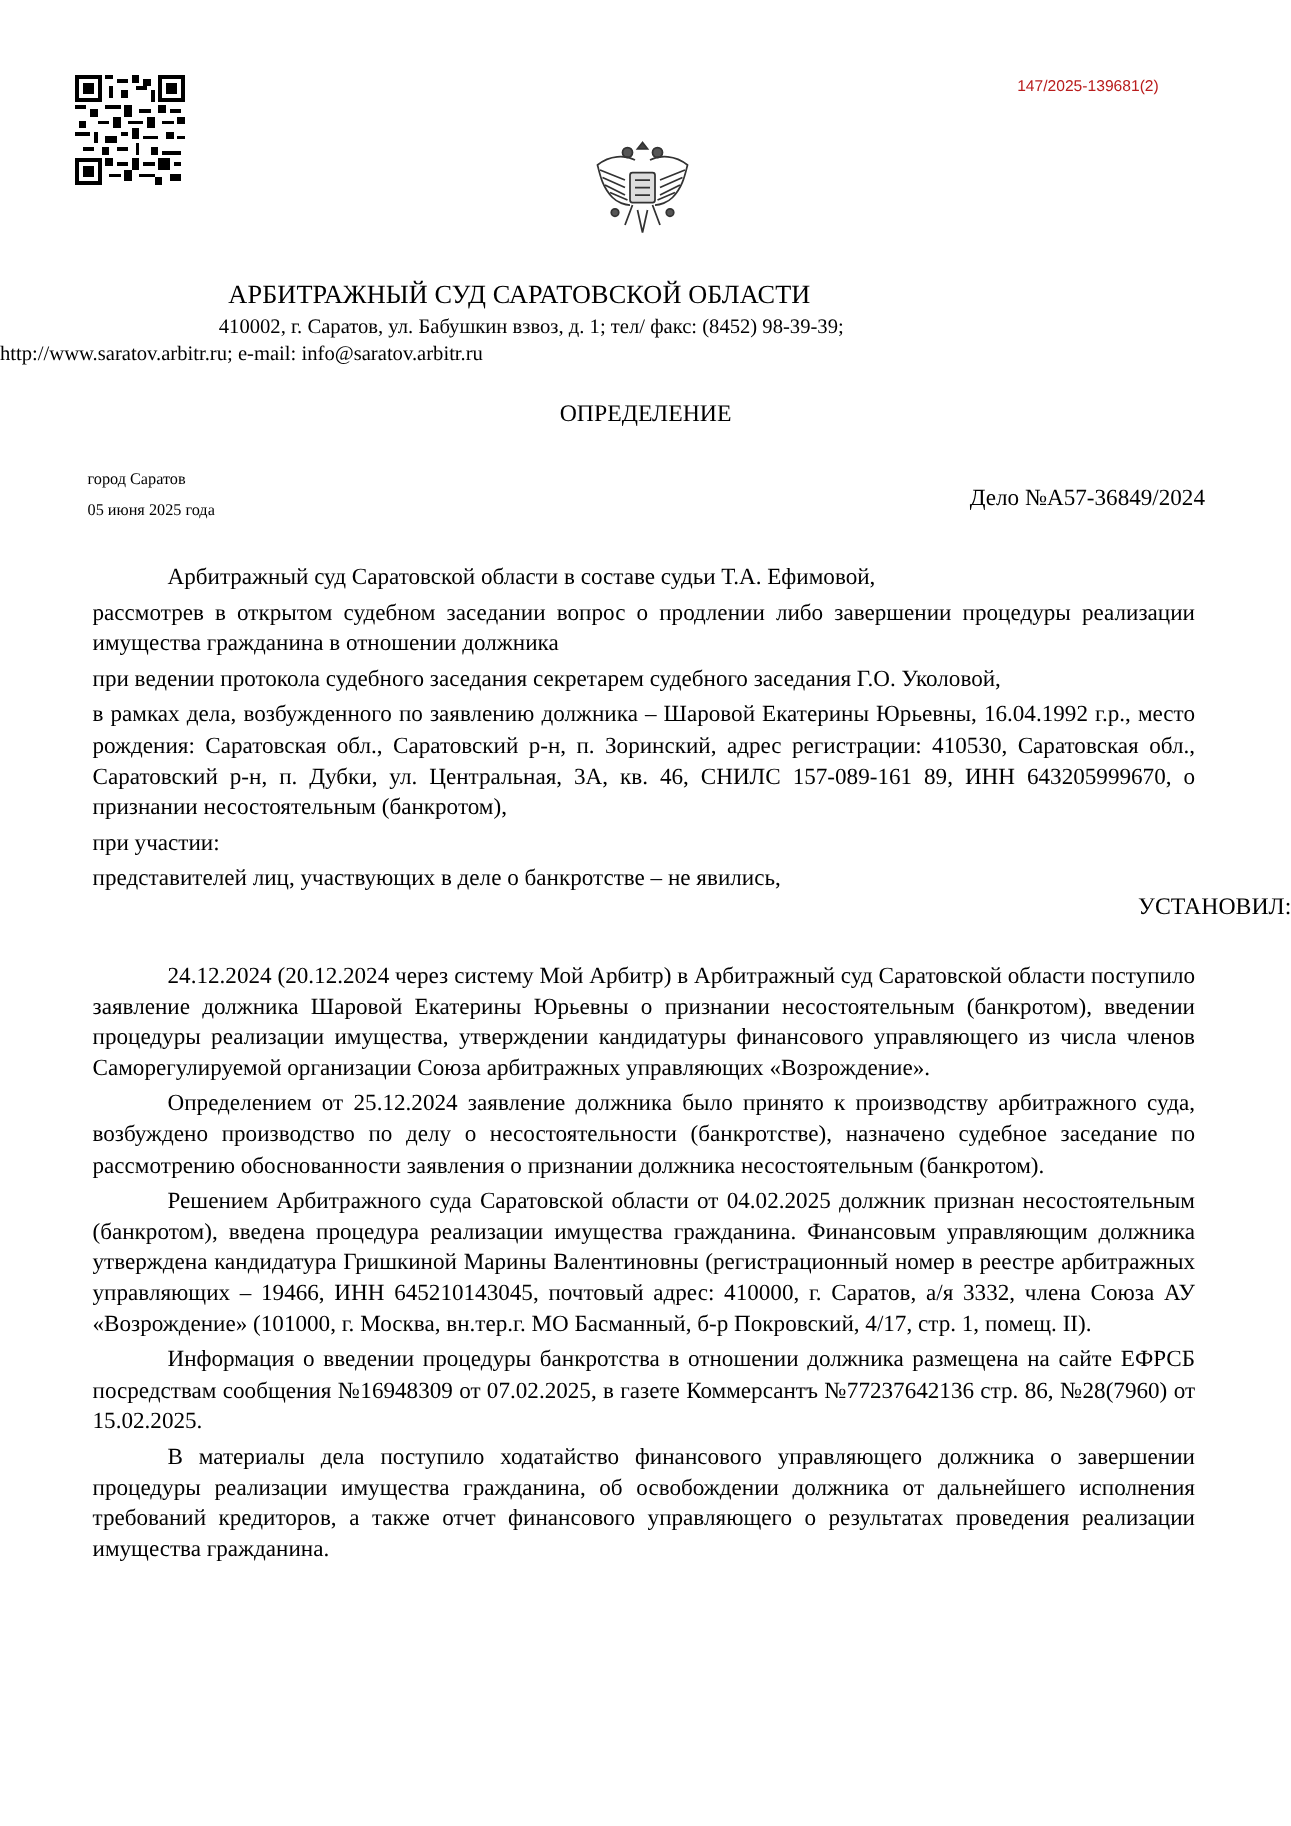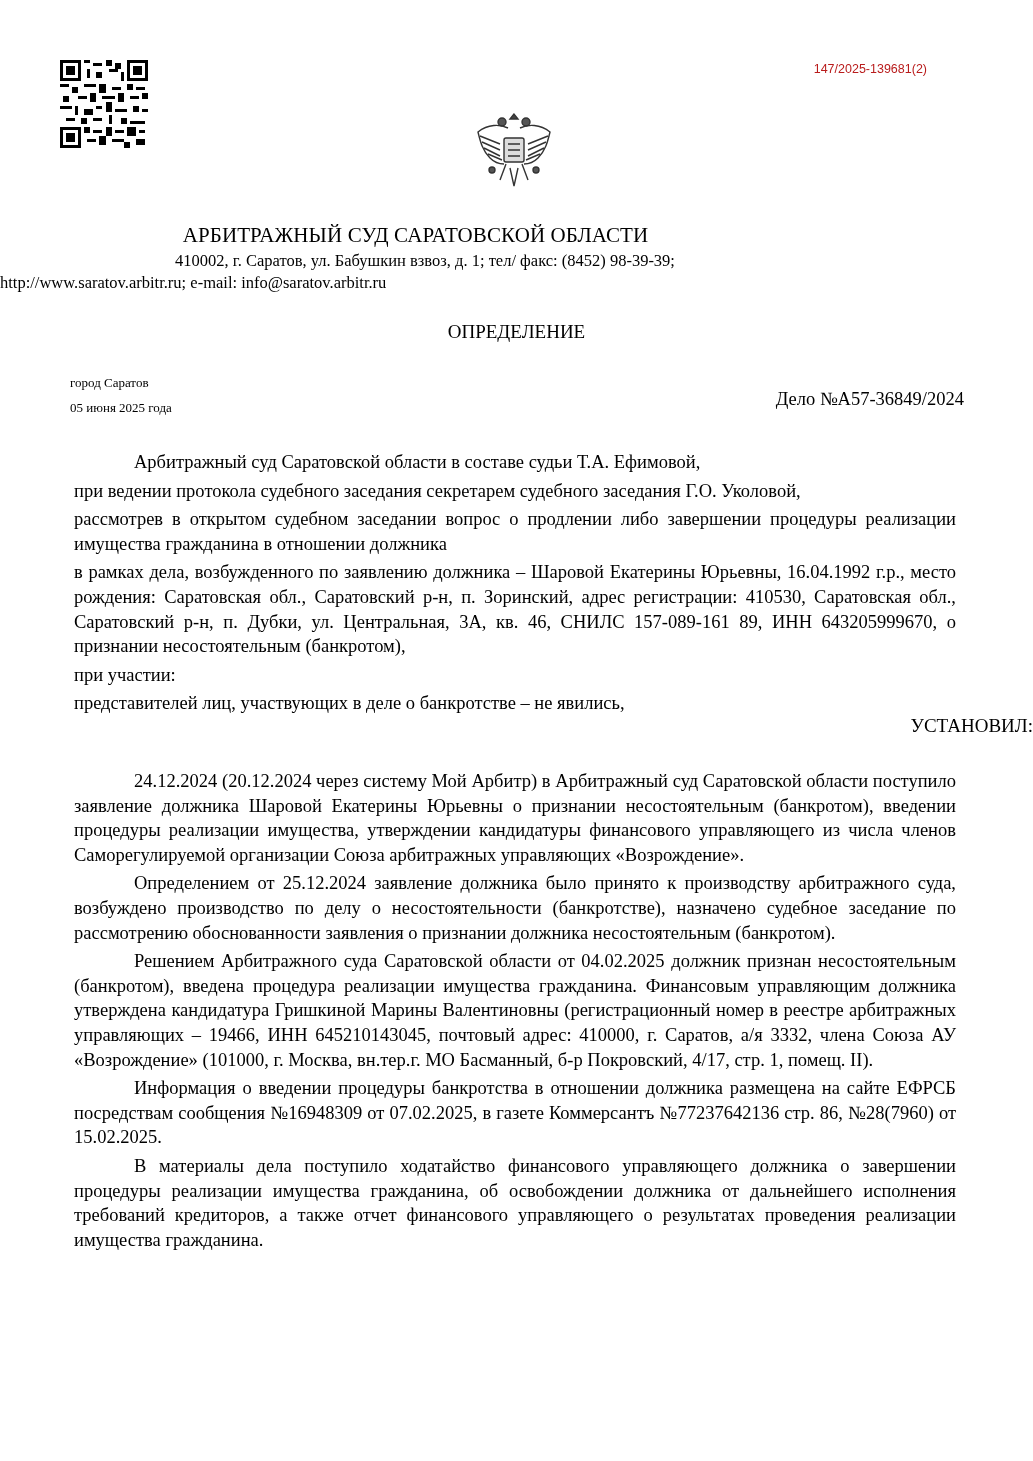--- a/index.html
+++ b/index.html
@@ -112,22 +112,22 @@
 <div class="doc-type">ОПРЕДЕЛЕНИЕ</div>
 
 <div class="city">
   <div>город Саратов</div>
   <div>05 июня 2025 года</div>
 </div>
 <div class="case">Дело №А57-36849/2024</div>
 
 <div class="body" style="top:446px;">
   <p class="p ind">Арбитражный суд Саратовской области в составе судьи Т.А. Ефимовой,</p>
+  <p class="p">рассмотрев в открытом судебном заседании вопрос о продлении либо завершении процедуры реализации имущества гражданина в отношении должника</p>
   <p class="p">при ведении протокола судебного заседания секретарем судебного заседания Г.О. Уколовой,</p>
-  <p class="p">рассмотрев в открытом судебном заседании вопрос о продлении либо завершении процедуры реализации имущества гражданина в отношении должника</p>
   <p class="p">в рамках дела, возбужденного по заявлению должника – Шаровой Екатерины Юрьевны, 16.04.1992 г.р., место рождения: Саратовская обл., Саратовский р-н, п. Зоринский, адрес регистрации: 410530, Саратовская обл., Саратовский р-н, п. Дубки, ул. Центральная, 3А, кв. 46, СНИЛС 157-089-161 89, ИНН 643205999670, о признании несостоятельным (банкротом),</p>
   <p class="p">при участии:</p>
   <p class="p">представителей лиц, участвующих в деле о банкротстве – не явились,</p>
 </div>
 
 <div class="heading">УСТАНОВИЛ:</div>
 
 <div class="body" style="top:765px;">
   <p class="p ind">24.12.2024 (20.12.2024 через систему Мой Арбитр) в Арбитражный суд Саратовской области поступило заявление должника Шаровой Екатерины Юрьевны о признании несостоятельным (банкротом), введении процедуры реализации имущества, утверждении кандидатуры финансового управляющего из числа членов Саморегулируемой организации Союза арбитражных управляющих «Возрождение».</p>
   <p class="p ind">Определением от 25.12.2024 заявление должника было принято к производству арбитражного суда, возбуждено производство по делу о несостоятельности (банкротстве), назначено судебное заседание по рассмотрению обоснованности заявления о признании должника несостоятельным (банкротом).</p>

